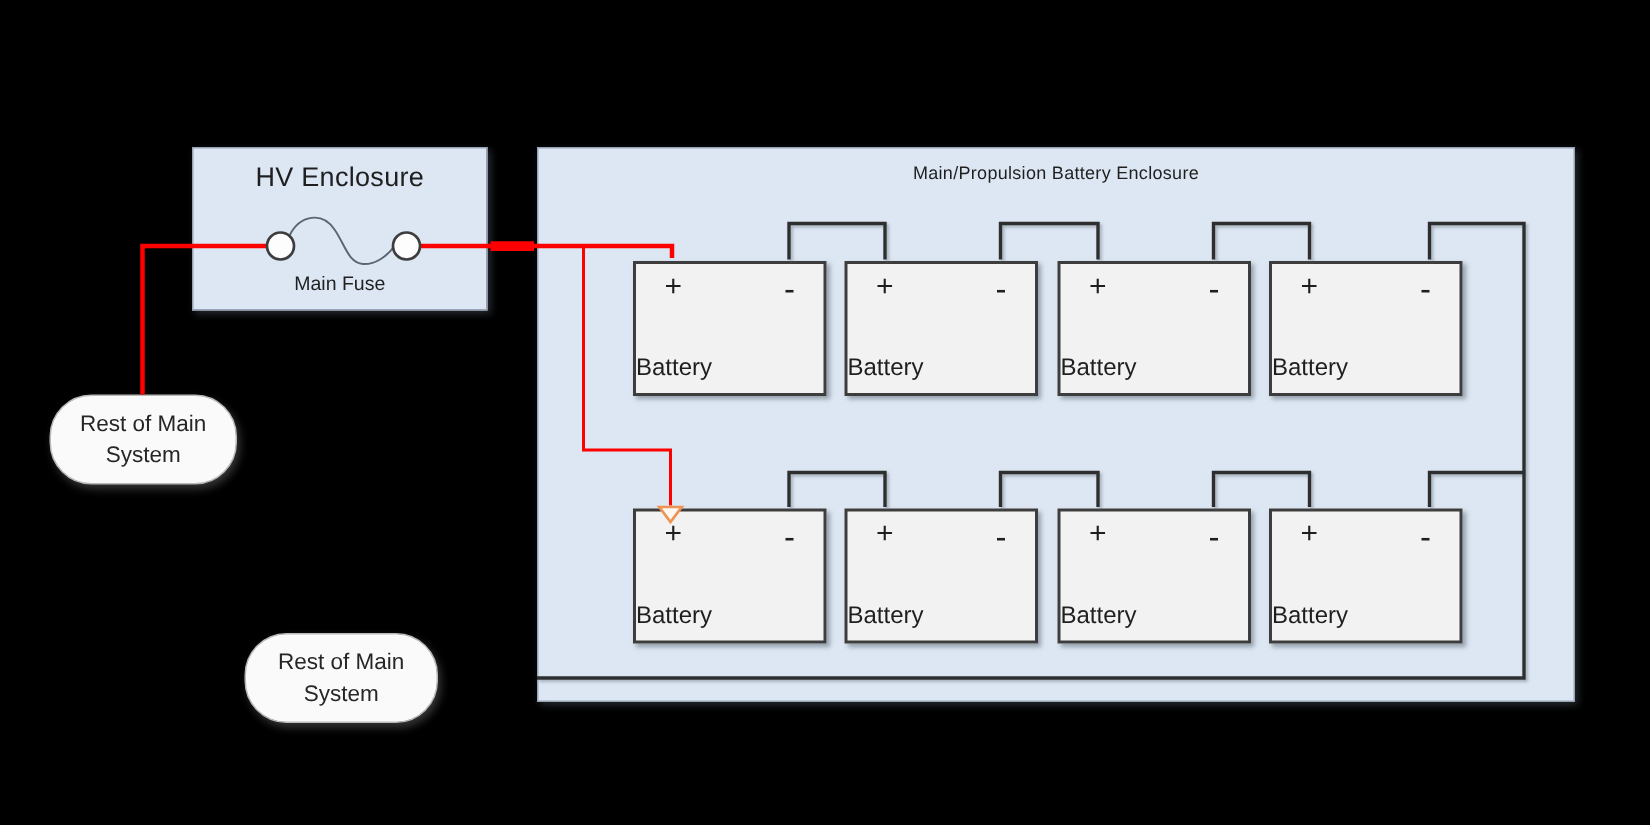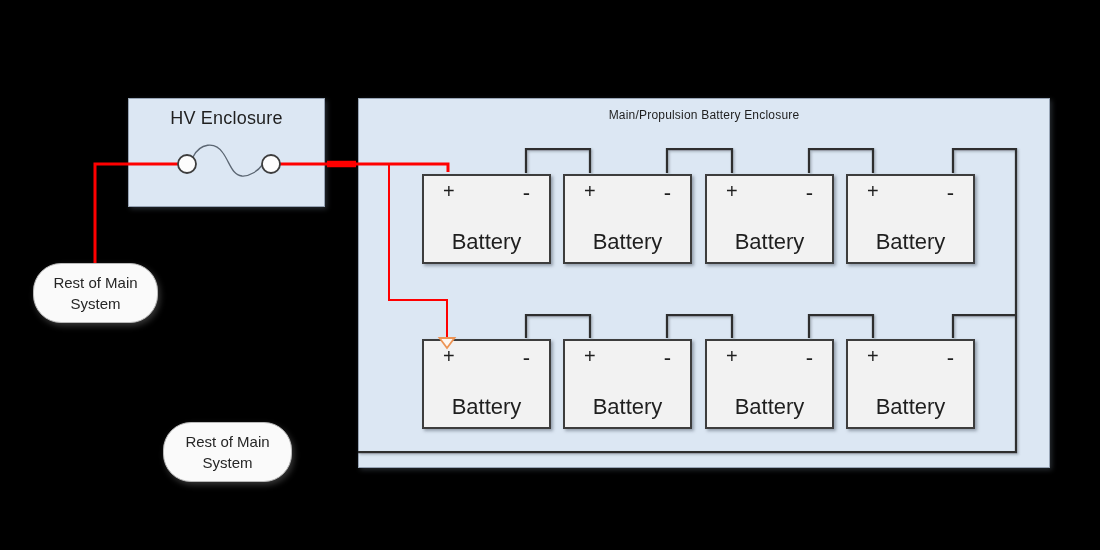--- a/index.html
+++ b/index.html
@@ -23,22 +23,22 @@
   }
   .battery{
     position:absolute;width:129px;height:90px;background:var(--bat-fill,#f2f2f2);
     border:2px solid var(--bat-border,#3d3d3d);box-sizing:border-box;
     box-shadow:2px 2px 3px rgba(90,100,115,.55);
   }
   .terminal{position:absolute;top:4px;font-size:20px;color:#1f1f1f;}
   .terminal.pos{left:19px;}
   .terminal.neg{right:19px;font-size:22px;}
   .battery-label{
-    position:absolute;left:0;right:0;bottom:7px;text-align:center;
-    font-size:22px;color:#1f1f1f;
+    position:absolute;left:0;right:0;bottom:7px;text-align:left;
+    font-size:16px;color:#1f1f1f;
   }
   .bubble{
     position:absolute;background:#fafafa;border:1px solid #b9b9b9;
     border-radius:28px;box-sizing:border-box;
     display:flex;flex-direction:column;justify-content:center;align-items:center;
     color:#262626;font-size:15px;line-height:21px;text-align:center;
     box-shadow:2px 3px 6px rgba(90,90,90,.6);
   }
   #bubble-top{left:33px;top:263px;width:125px;height:60px;}
   #bubble-bottom{left:163px;top:422px;width:129px;height:60px;}
@@ -51,20 +51,21 @@
   .fuse-curve{fill:none;stroke:#5b6672;stroke-width:1.3;}
   .flow-arrow{fill:#fdf7f1;stroke:var(--arrow,#ed9455);stroke-width:1.8;}
 </style>
 </head>
 <body>
 
 <div class="canvas">
 
   <div class="enclosure" id="hv-box" style="left:128px;top:98px;width:197px;height:109px;">
     <div class="enclosure-title">HV Enclosure</div>
+    <div class="fuse-label">Main Fuse</div>
   </div>
 
   <div class="enclosure" id="battery-box" style="left:358px;top:98px;width:692px;height:370px;">
     <div class="enclosure-title">Main/Propulsion Battery Enclosure</div>
     <div id="battery-slots">
         <div class="battery" style="left: 63px; top: 75px;">
           <span class="terminal pos">+</span>
           <span class="terminal neg">-</span>
           <div class="battery-label">Battery</div>
         </div>

